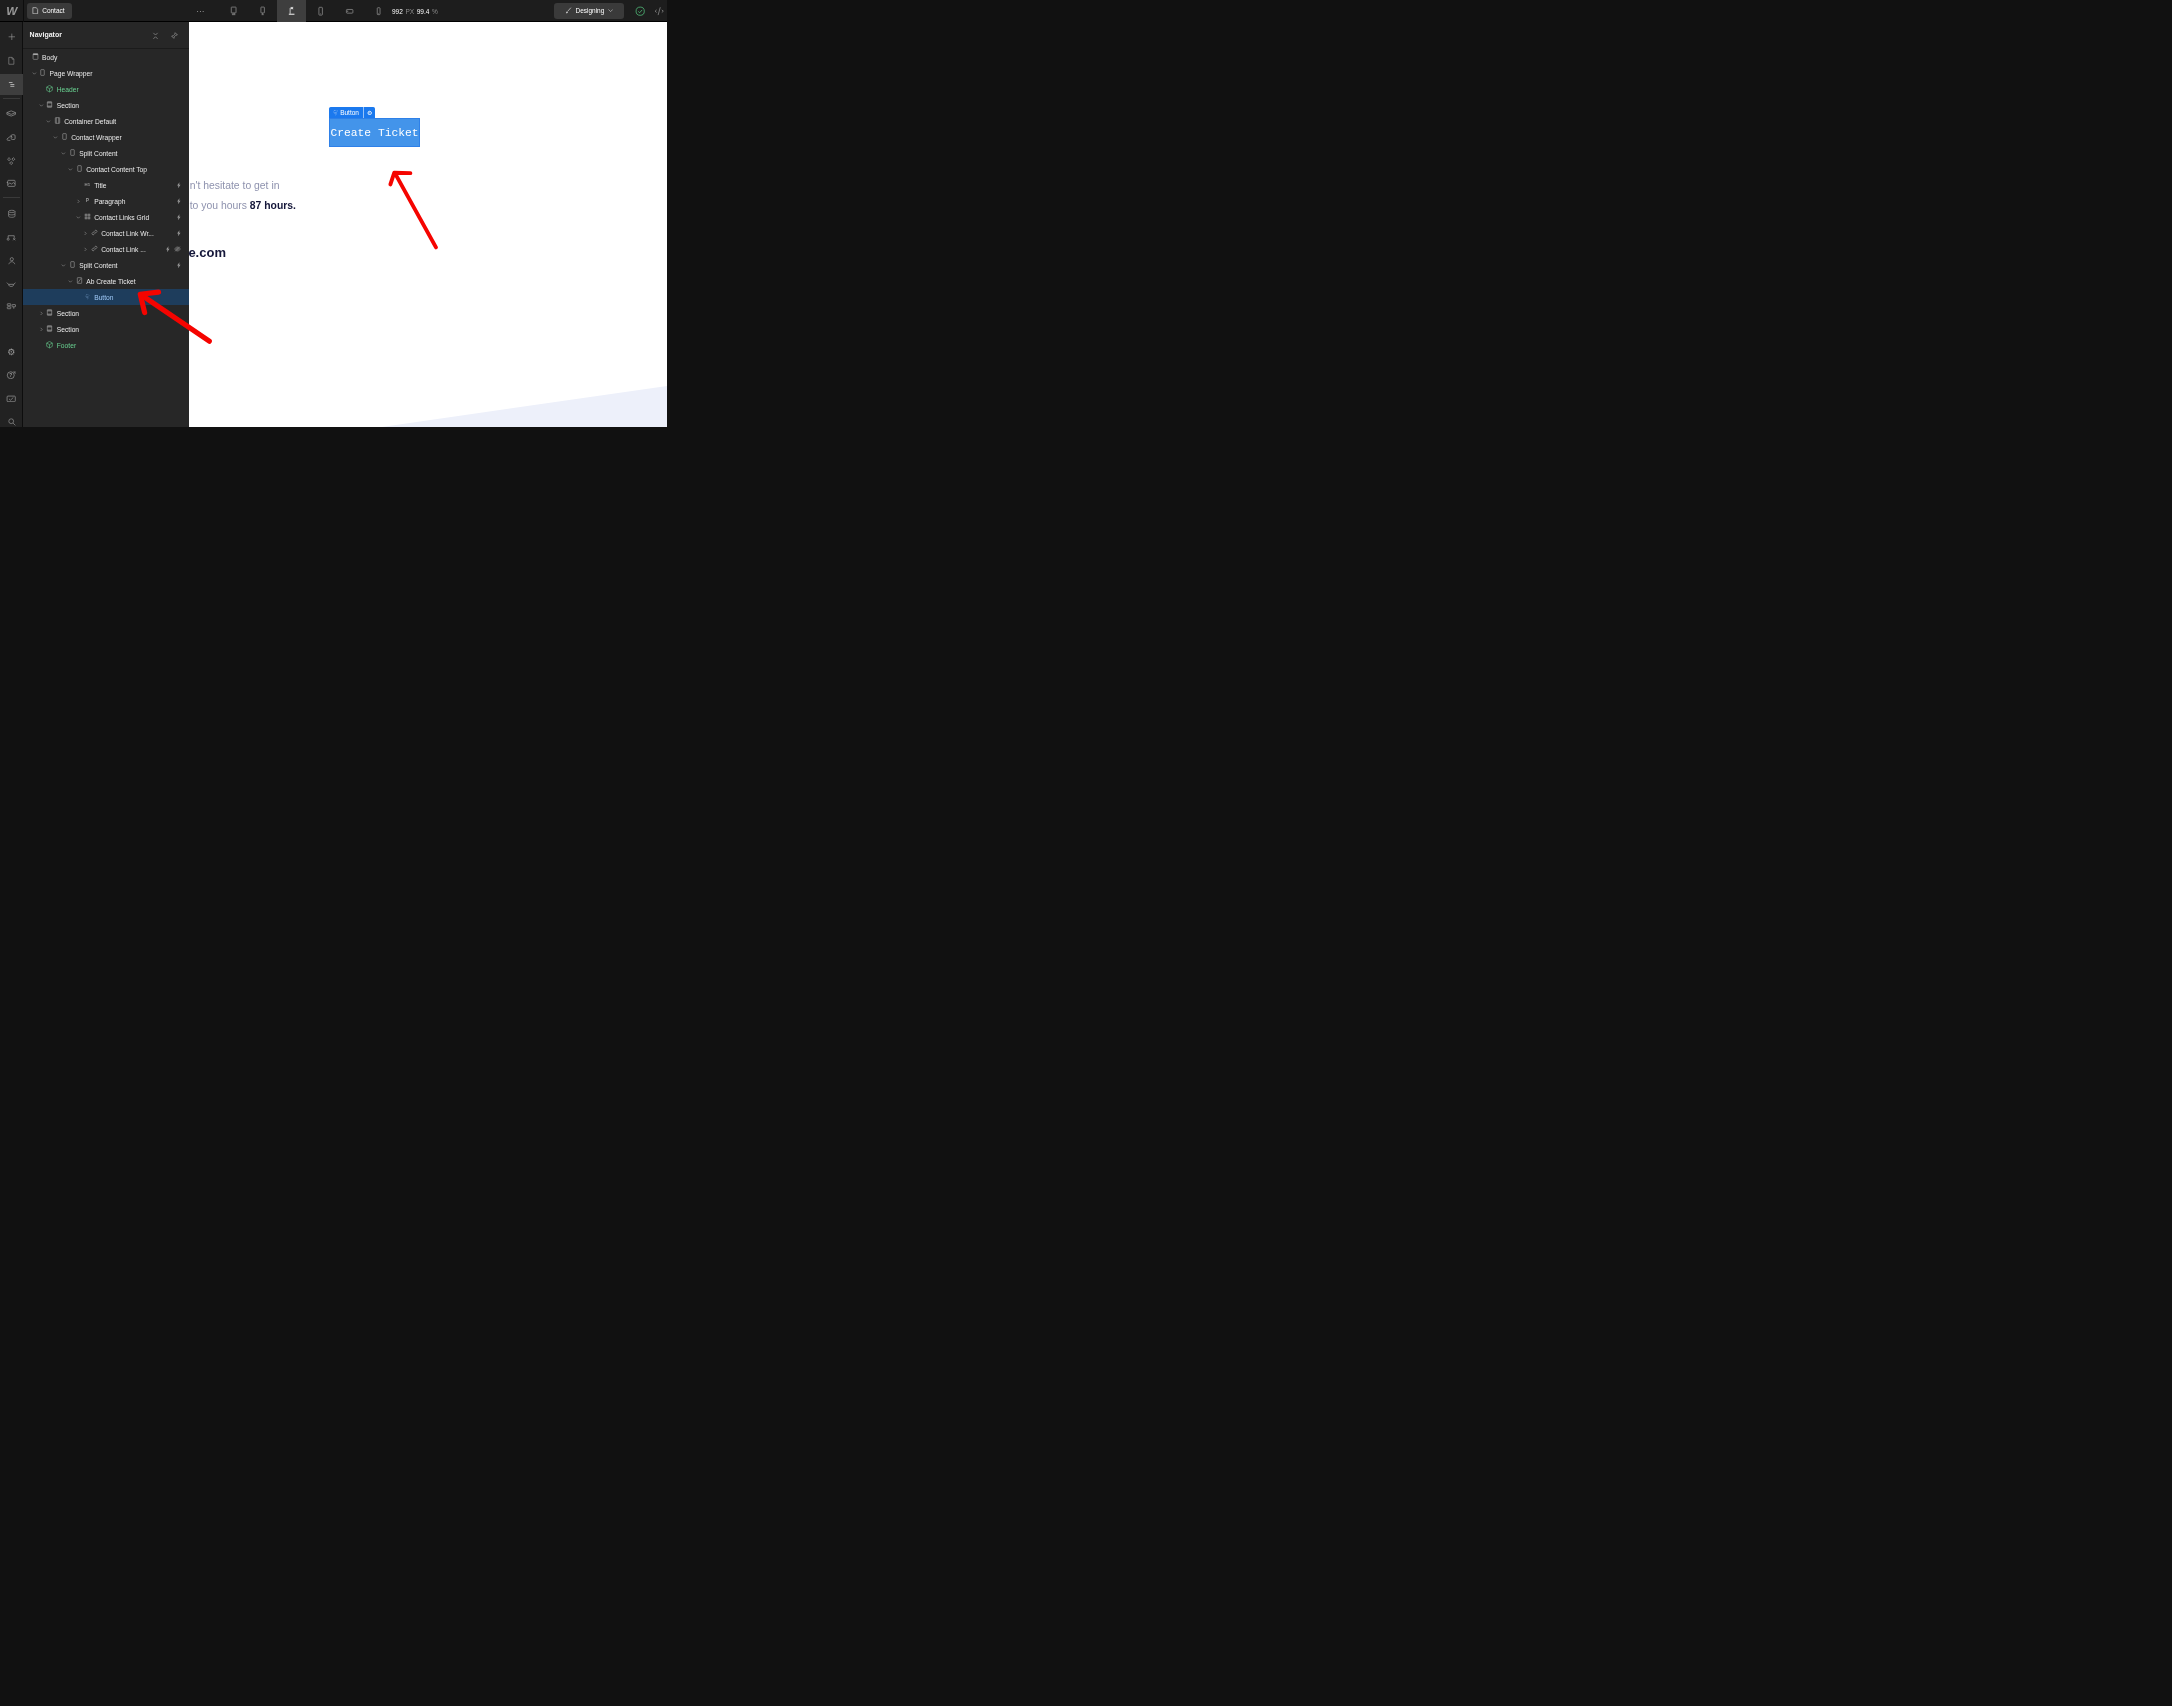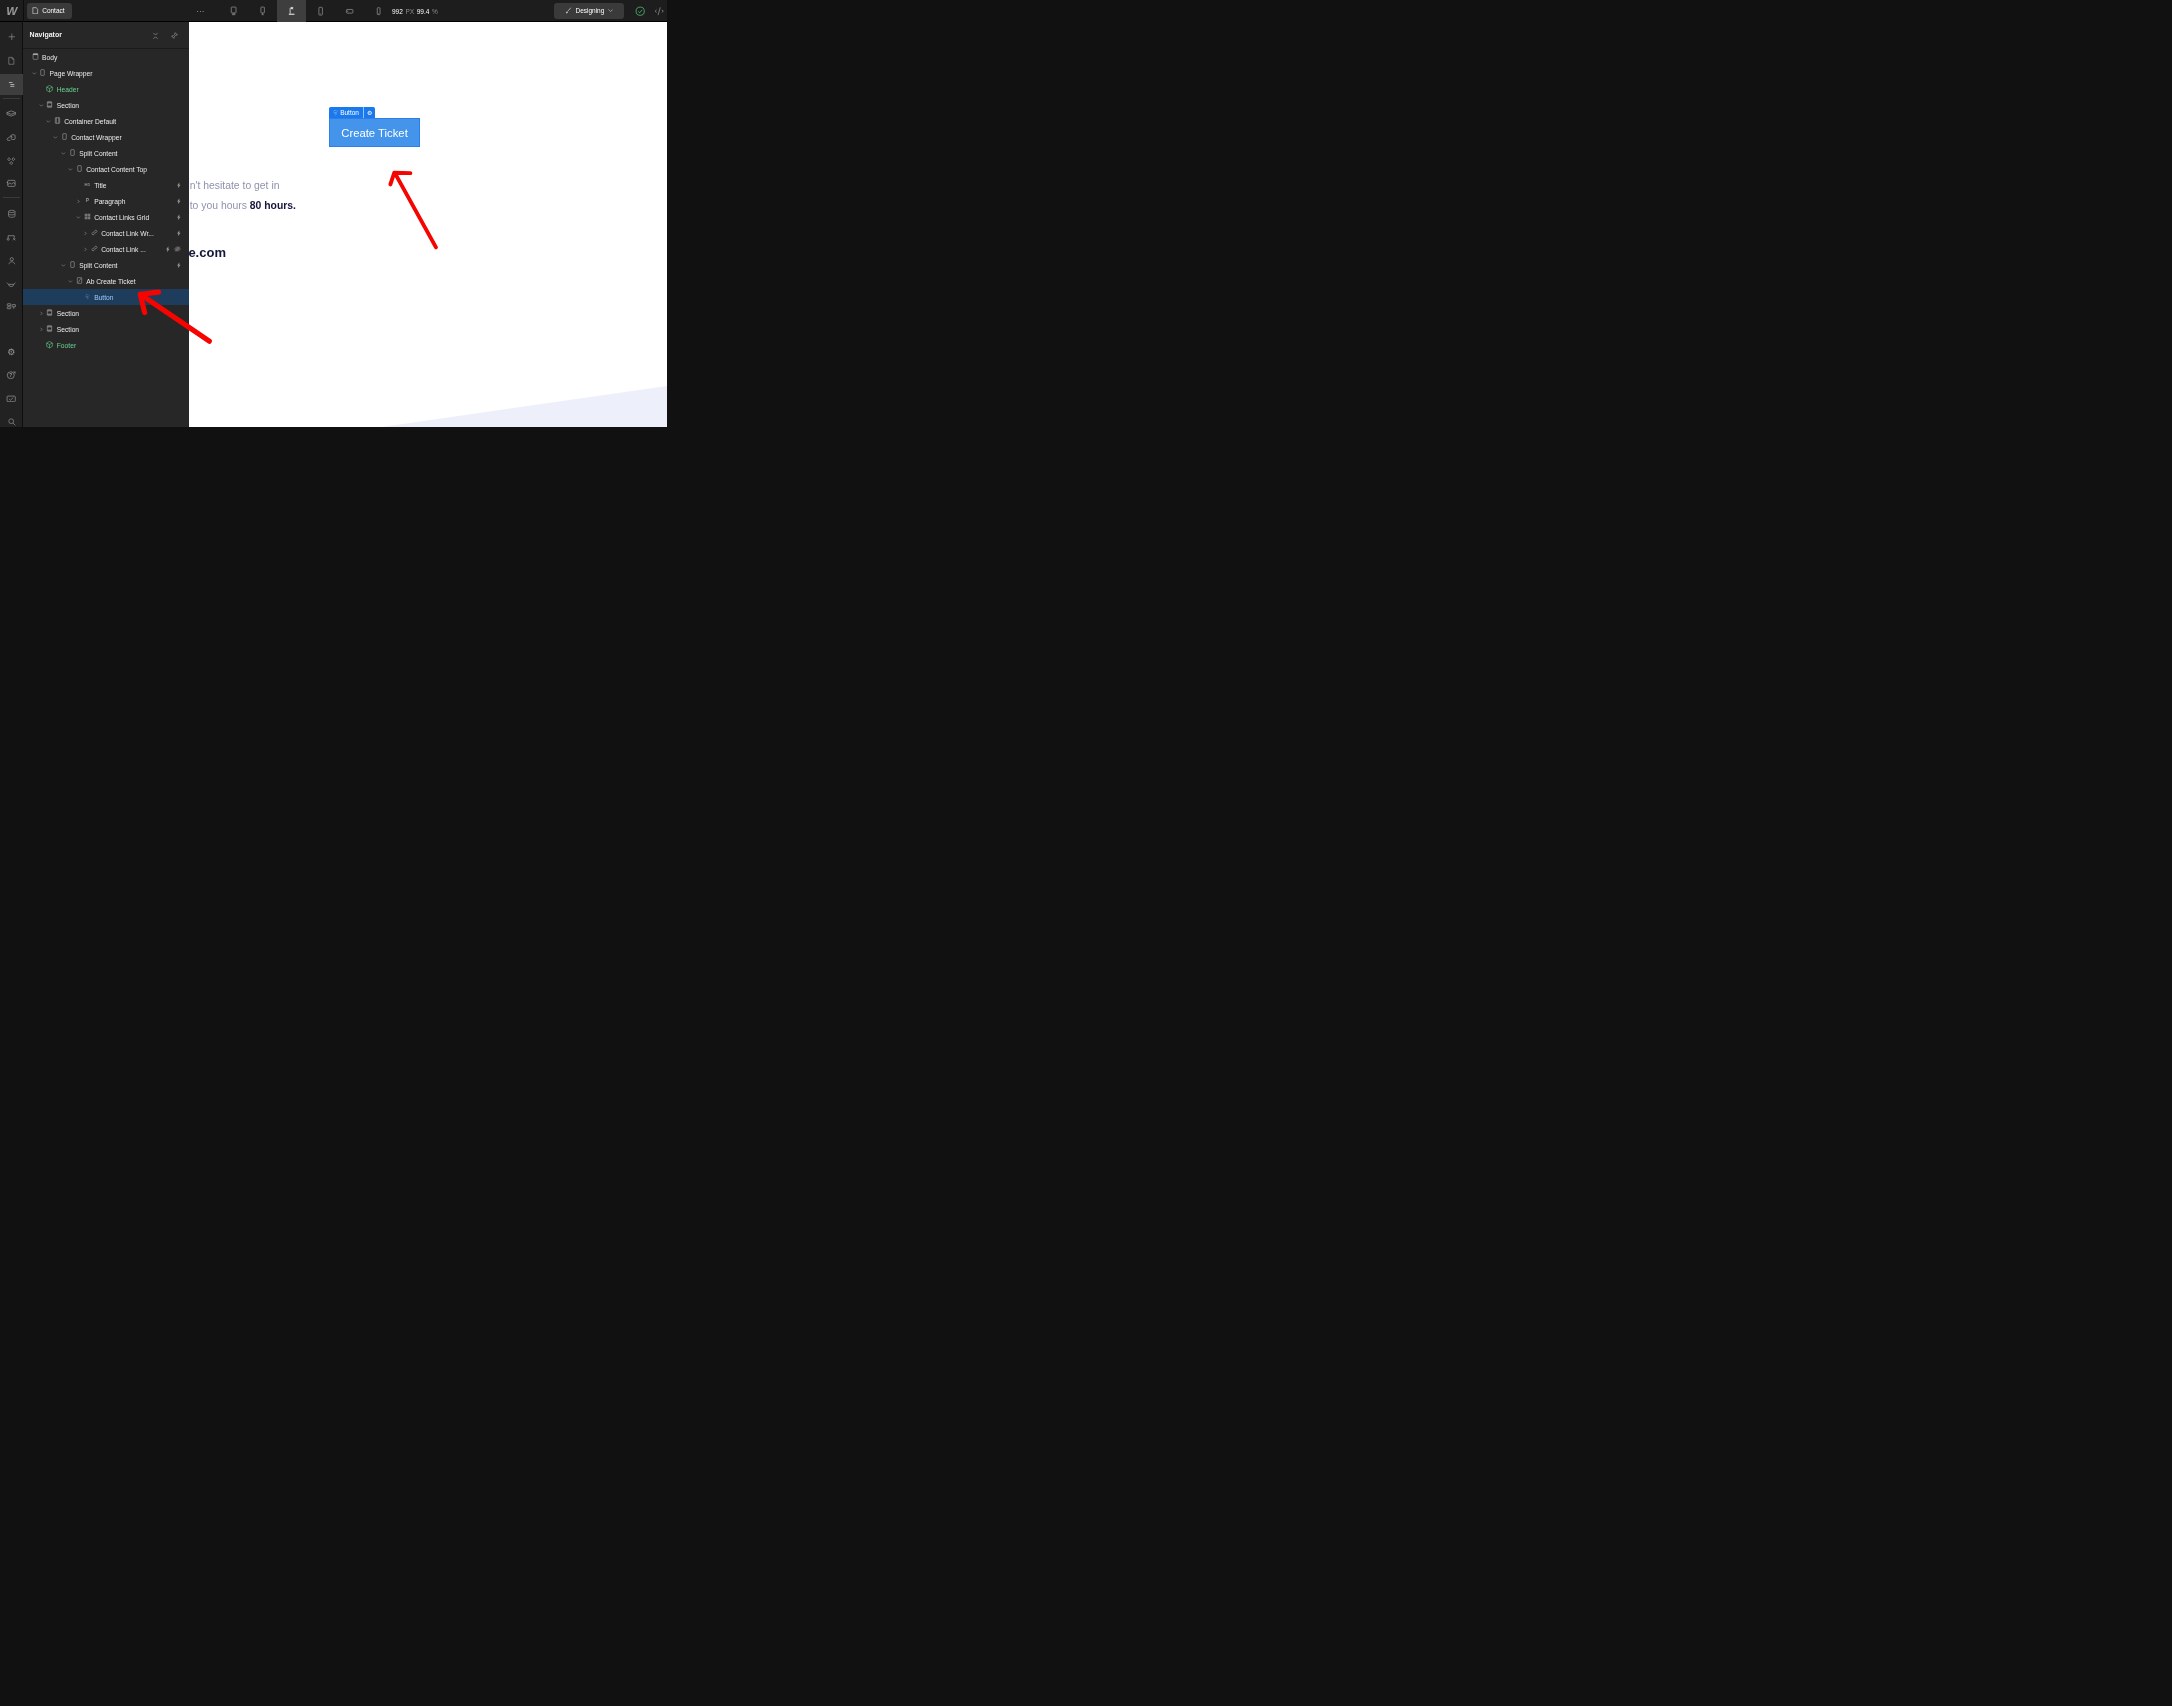--- a/index.html
+++ b/index.html
@@ -79,36 +79,36 @@
   .para .light { color:#8e92ae; }
   .para .boldnavy { color:#15173a; font-weight:700; }
   .email { position:absolute; left:0.4px; top:223px; font-size:13px; font-weight:700; color:#15173a; }
   .sel-badge { position:absolute; left:141px; top:85px; height:11.3px; display:flex; align-items:stretch;
                border-radius:1.7px 1.7px 0 0; overflow:hidden; color:#fff; }
   .sel-badge .seg1 { display:flex; align-items:center; gap:3px; padding:0 4.3px 0 3.9px; font-size:6.5px; }
   .sel-badge .seg2 { display:flex; align-items:center; justify-content:center; width:11.7px;
                      border-left:0.4px solid rgba(255,255,255,.55); font-size:6px; }
   .ticket-btn { position:absolute; left:141px; top:96px; width:91px; height:29px;
                 display:flex; align-items:center; justify-content:center;
-                color:#fff; font-size:11.3px; font-weight:500; }
+                color:#fff; font-size:11.3px; font-weight:500;font-family:Liberation Mono, monospace; }
   .hand { display:inline-block; transform:rotate(14deg); font-size:7px; line-height:1; }
 
   
   #arrows { position:absolute; left:0; top:0; width:667px; height:427px; z-index:50; pointer-events:none; }
 </style>
 </head>
 <body>
 
 <div id="stage">
 
   <div class="canvas">
     <div class="wedge" style="background: rgb(237, 240, 250);"></div>
     <div class="para">
       <span class="light">n't hesitate to get in</span><br>
-      <span class="light">to you hours </span><span class="boldnavy">80 hours</span><span class="boldnavy">.</span>
+      <span class="light">to you hours </span><span class="boldnavy">87 hours</span><span class="boldnavy">.</span>
     </div>
     <div class="email">e.com</div>
 
     <div class="sel-badge" style="background: rgb(27, 121, 238);">
       <div class="seg1">
         <span class="hand">☟</span>
         <span>Button</span>
       </div>
       <div class="seg2">
         <span>⚙</span>

